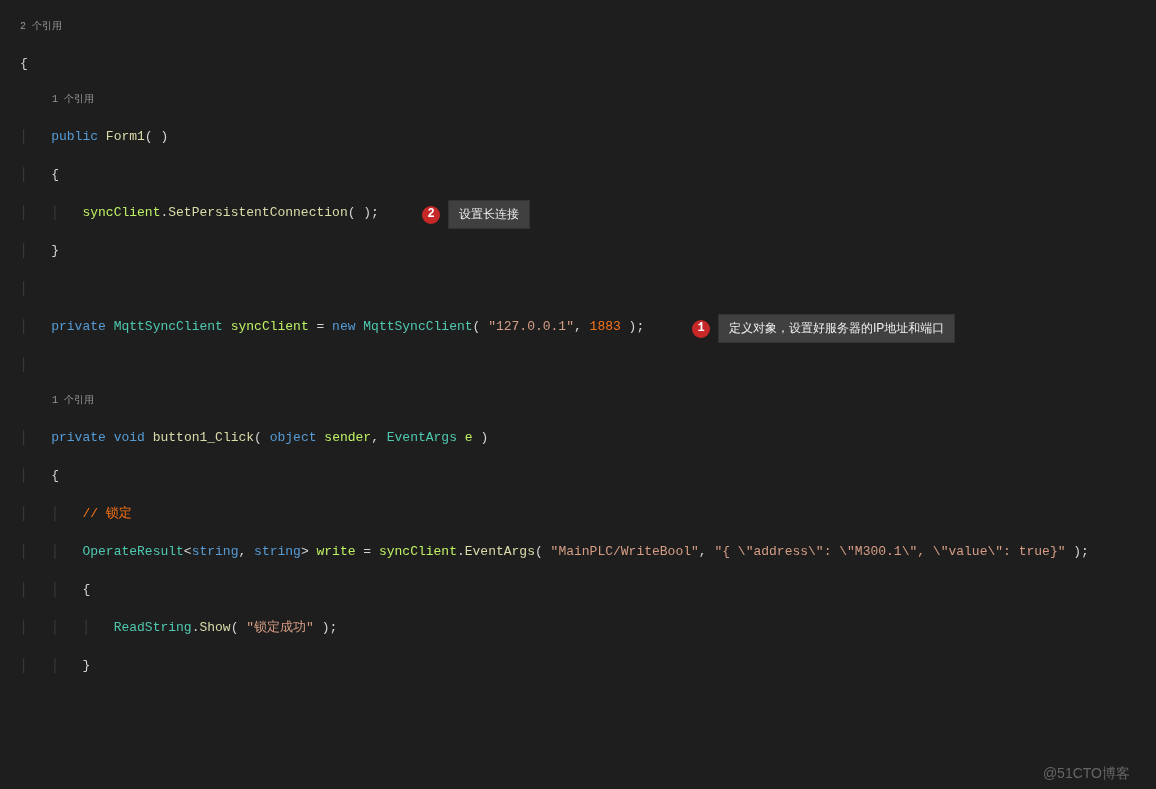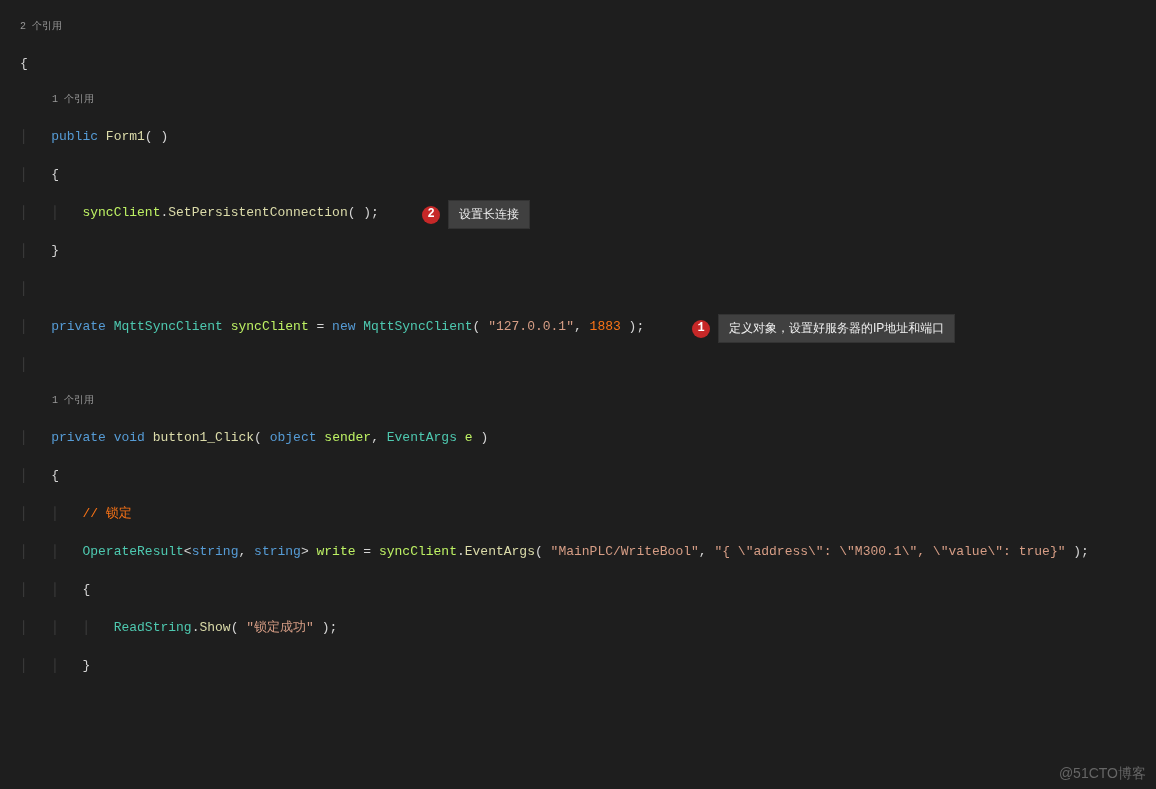--- a/index.html
+++ b/index.html
@@ -11,21 +11,21 @@
   .cls{color:#4ec9b0}      
   .fn{color:#dcdcaa}       
   .str{color:#d69d85}      
   .num{color:#f97316}      
   .cm{color:#f97316}       
   .pl{color:#bef264}       
   .lens{color:#999999;font-size:10px;height:16px;line-height:16px}
   .callout{position:absolute;display:flex;align-items:center;gap:8px}
   .badge{width:18px;height:18px;border-radius:50%;background:#c62828;color:#fff;font-size:12px;font-weight:bold;display:flex;align-items:center;justify-content:center}
   .note{background:#404040;color:#eee;border:1px solid #333;padding:4px 10px;font-size:12px;font-family:'Microsoft YaHei',sans-serif}
-  .watermark{position:absolute;bottom:6px;right:10px;color:#666;font-size:14px;font-family:sans-serif}
+  .watermark{position:absolute;bottom:6px;right:26px;color:#666;font-size:14px;font-family:sans-serif}
 </style>
 </head>
 <body>
 
 <div class="editor">
 <div class="lens">2 个引用</div>
 <div class="line">{</div>
 <div class="lens" style="padding-left:32px">1 个引用</div>
 <div class="line"><span class="ig">│   </span><span class="k">public</span> <span class="fn">Form1</span>( )</div>
 <div class="line"><span class="ig">│   </span>{</div>

